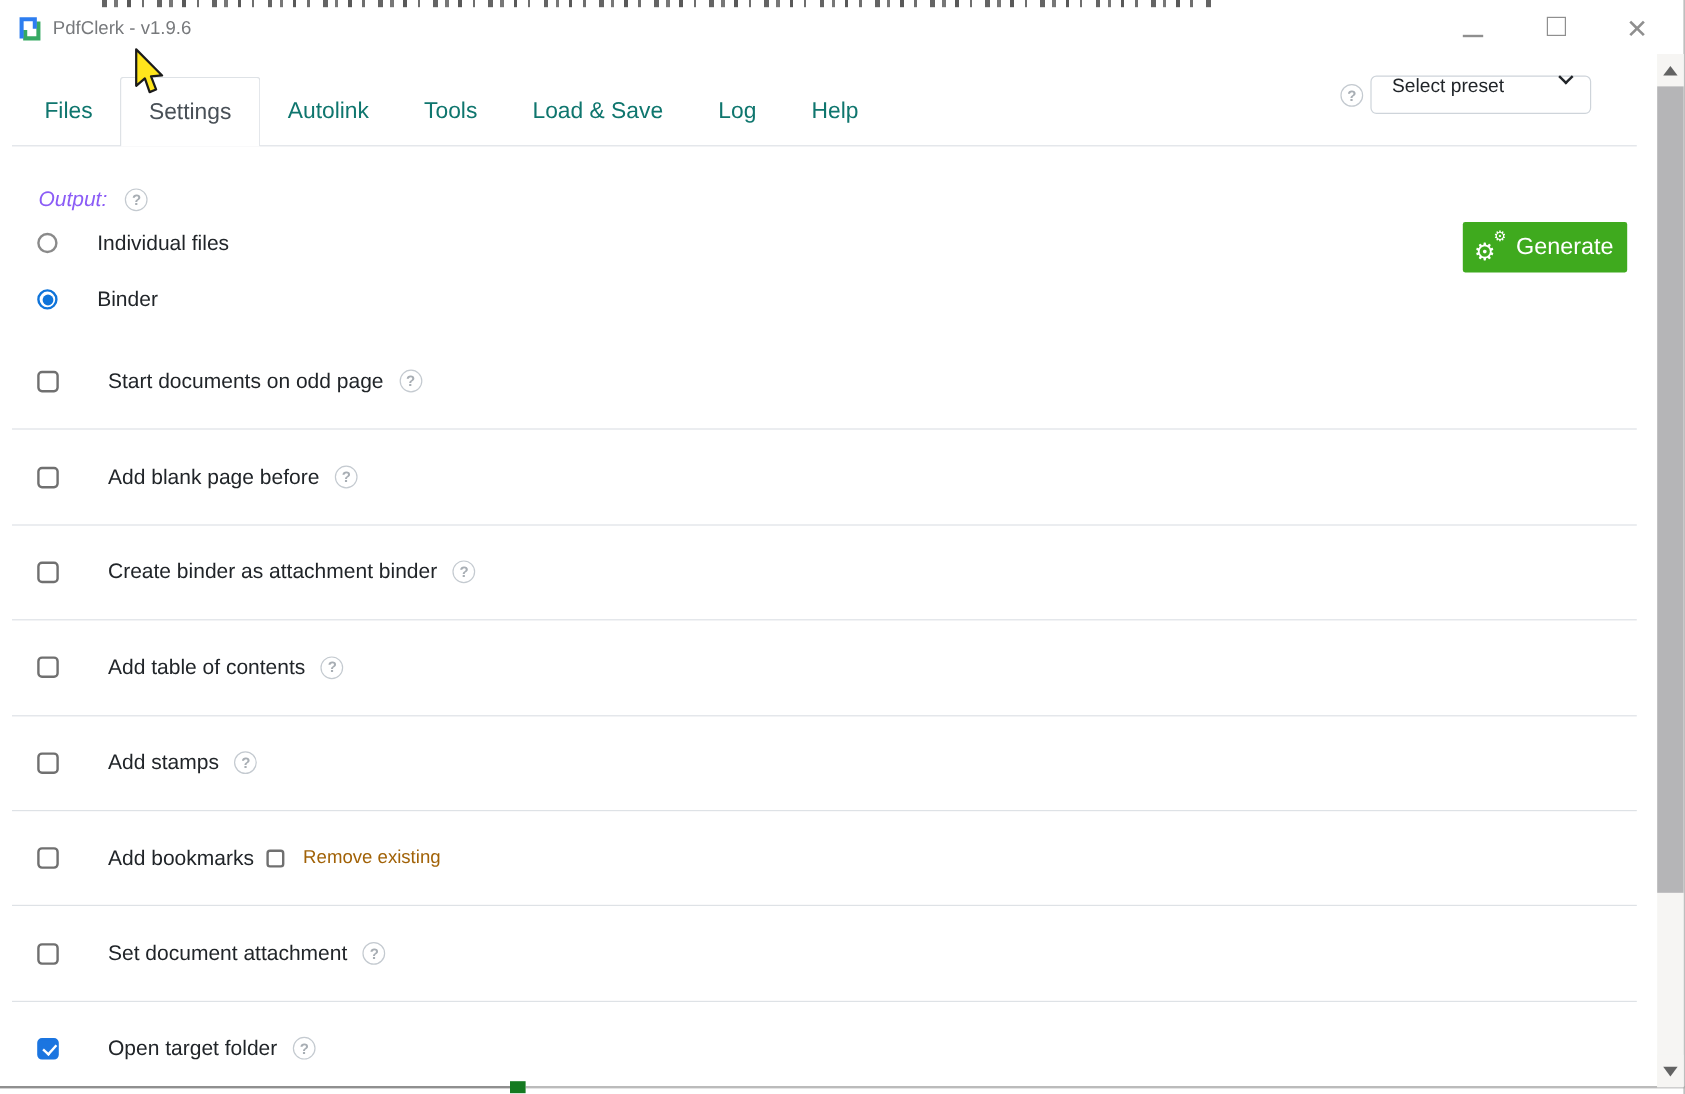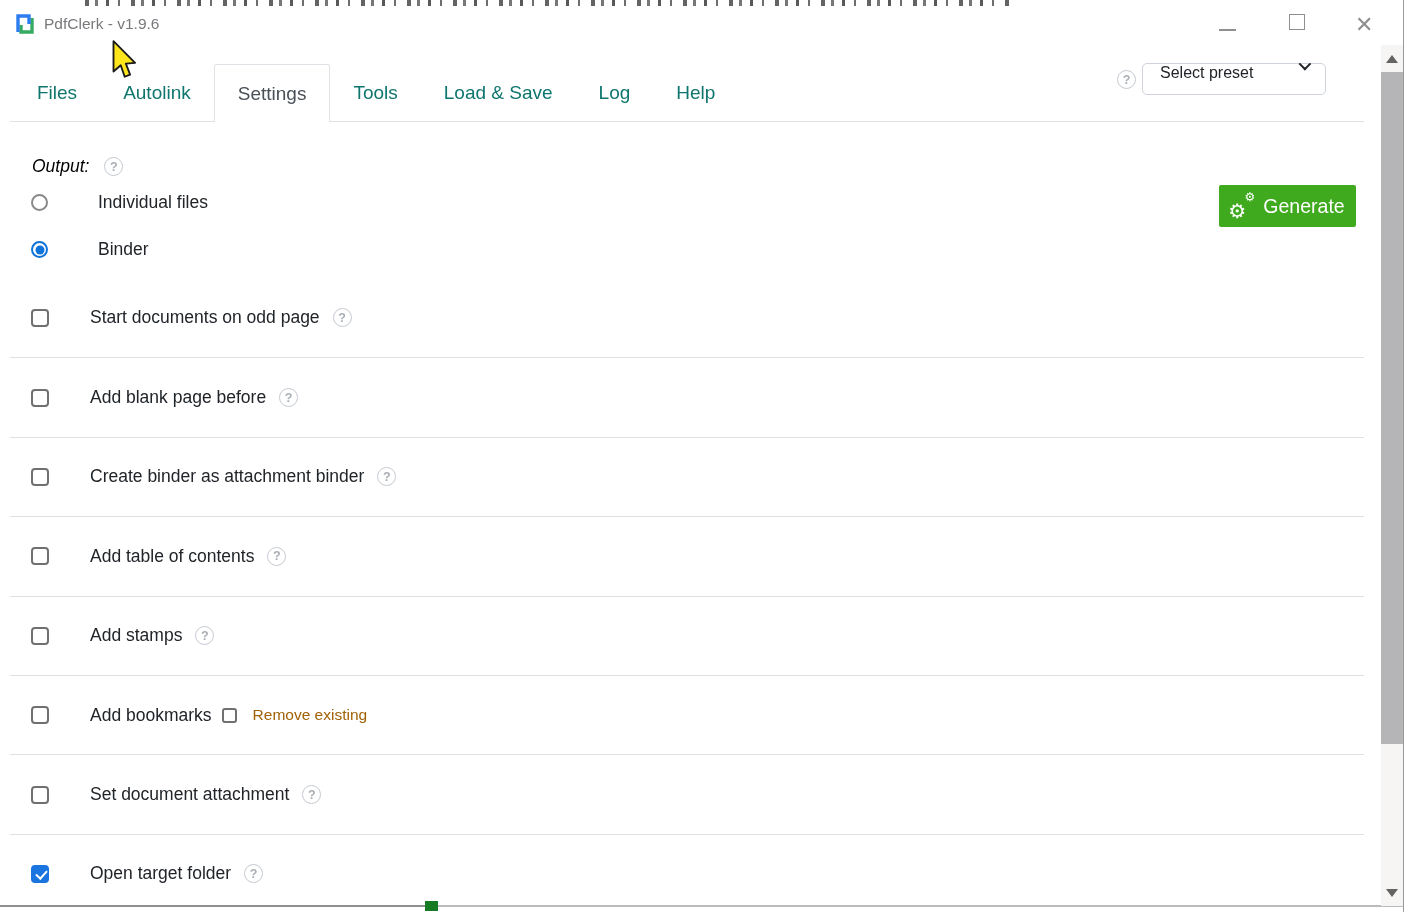--- a/index.html
+++ b/index.html
@@ -64,33 +64,33 @@
     display:flex; align-items:flex-start; justify-content:space-between;
     padding:0 17px; font-size:16px; color:#212529;
   }
   .chevron-down {
     width:9px; height:9px; border-right:2.2px solid #212529; border-bottom:2.2px solid #212529;
     transform:rotate(45deg) translateY(-2px); margin-top:-3px;
   }
 
   
   .output-head { position:absolute; left:32px; top:156px; display:flex; align-items:center; gap:15px; }
-  .output-label { font-style:italic; font-size:17.5px; color:#000000; }
+  .output-label { font-style:italic; font-size:17.5px; color:#8b5cf6; }
   .radio-row { position:absolute; left:31px; display:flex; align-items:center; }
   .radio-row.r1 { top:192px; }
   .radio-row.r2 { top:239px; }
   .radio {
     width:17px; height:17px; border:2px solid #8a8a8a; border-radius:50%; position:relative; background:#fff;
   }
   .radio.selected { border-color:#0f74da; }
   .radio.selected::after {
     content:""; position:absolute; left:50%; top:50%; transform:translate(-50%,-50%);
     width:9px; height:9px; border-radius:50%; background:#0f74da;
   }
-  .radio-label { margin-left:50px; font-size:17.5px; color:#212529; }
+  .radio-label { margin-left:33px; font-size:17.5px; color:#212529; }
 
   
   .generate-btn {
     position:absolute; left:1219px; top:185px; width:137px; height:42px;
     background:#3faa1e; border:none; border-radius:2px; color:#fff;
     display:flex; align-items:center; justify-content:center; gap:9px;
     font-size:19.5px; font-family:"Liberation Sans", sans-serif; cursor:pointer;
   }
   .gears { position:relative; width:24px; height:24px; }
   .gear-big { position:absolute; left:-2px; bottom:-3px; font-size:20px; line-height:1; }
@@ -141,22 +141,22 @@
   </svg>
   <span class="app-title">PdfClerk - v1.9.6</span>
   <span class="win-min"></span>
   <span class="win-max"></span>
   <span class="win-close">✕</span>
 </div>
 
 <div class="tab-underline"></div>
 <div class="tabs">
   <button class="tab">Files</button>
+  <button class="tab active">Settings</button>
   <button class="tab">Autolink</button>
-  <button class="tab active">Settings</button>
   <button class="tab">Tools</button>
   <button class="tab">Load &amp; Save</button>
   <button class="tab">Log</button>
   <button class="tab">Help</button>
 </div>
 
 <span class="help-icon preset-help">?</span>
 <div class="preset-select">
   <span>Select preset</span>
   <span class="chevron-down"></span>

